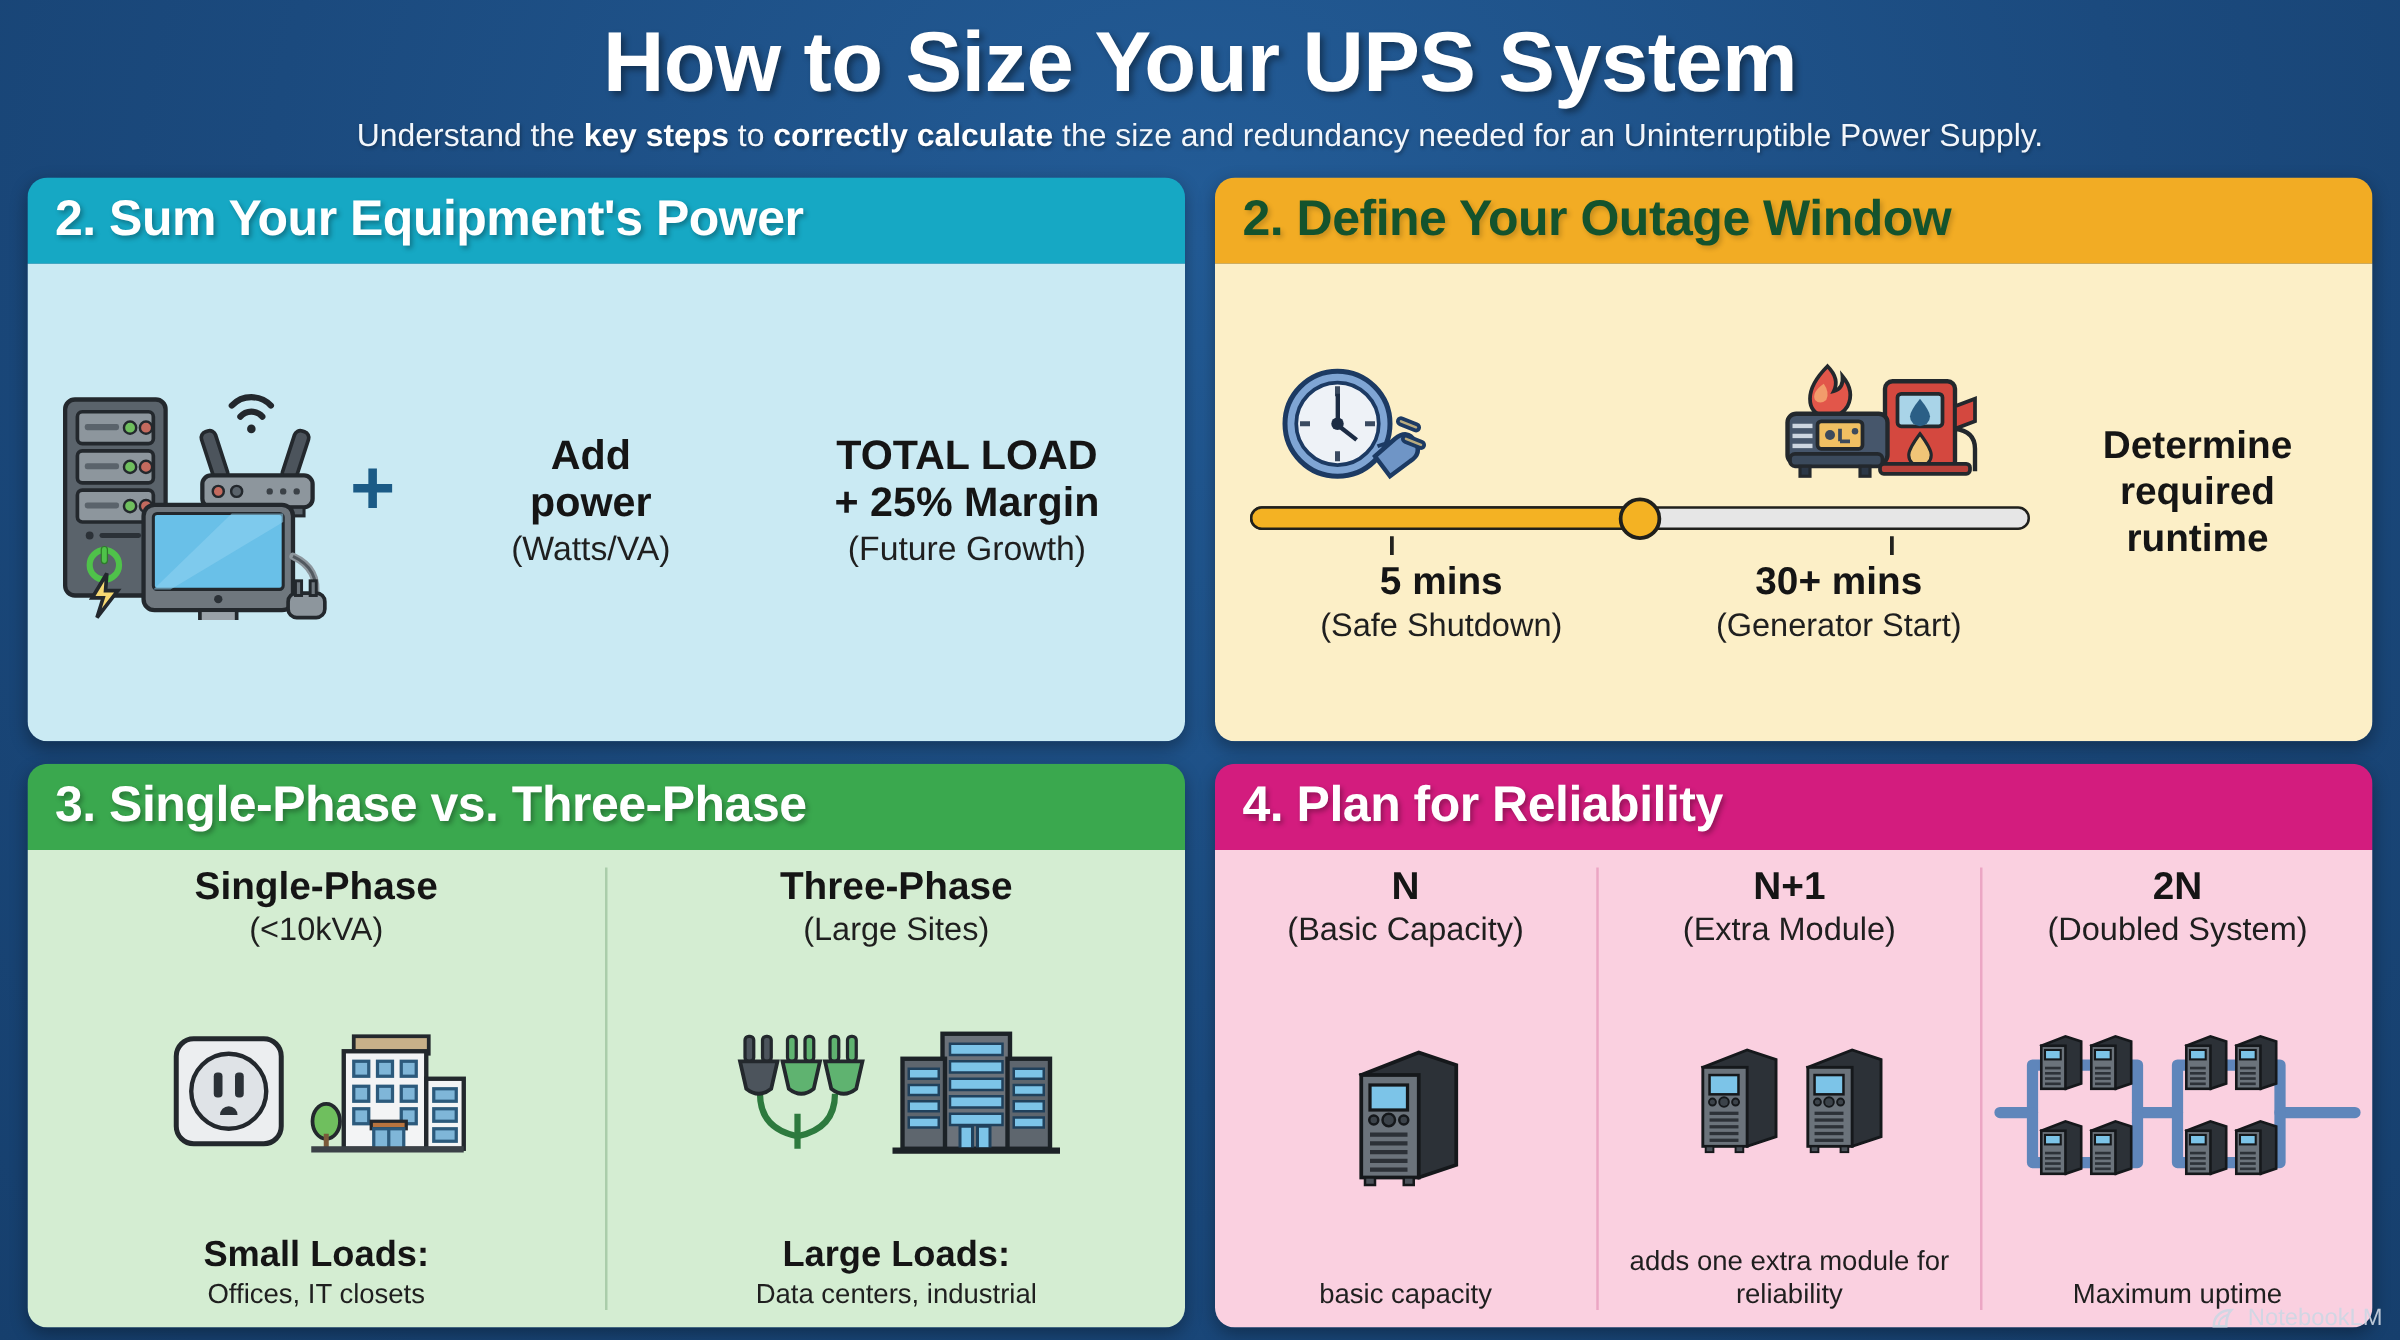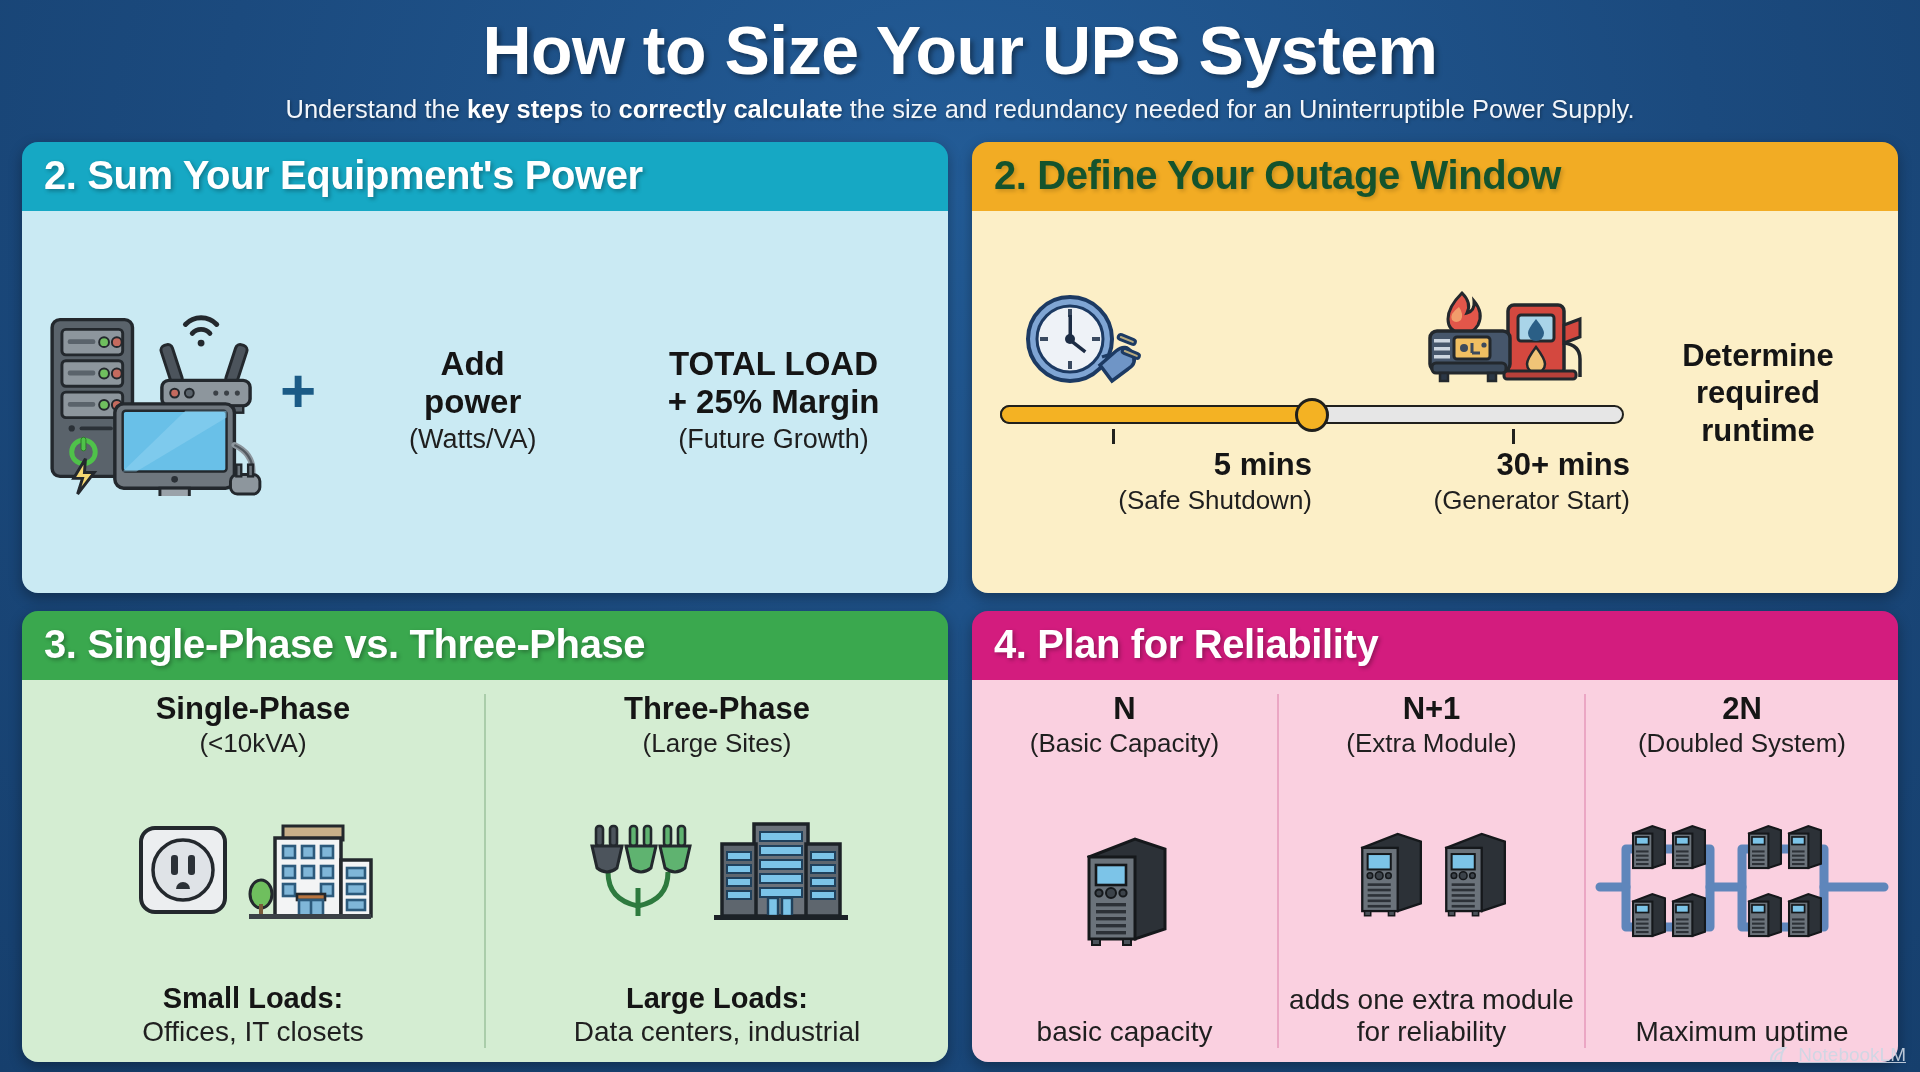--- a/index.html
+++ b/index.html
@@ -81,43 +81,43 @@
     position:absolute; top:6px; left:0; width:50%; height:19px;
     border-radius:10px 4px 4px 10px; background:#f4b223; border:2.5px solid #20201c;
   }
   .knob {
     position:absolute; left:50%; top:-1px; width:34px; height:34px; margin-left:-17px;
     border-radius:50%; background:#f4b223; border:3px solid #20201c;
   }
   .ticks { position:relative; height:16px; margin: 0 6px; }
   .tick { position:absolute; top:0; width:3px; height:15px; background:#22221e; }
   .c2-labels { display:flex; margin-top:2px; }
-  .c2-labels > div { flex:1; text-align:right; }
+  .c2-labels > div { flex:1; text-align:center; }
   .c2-labels .big { font-size:31px; font-weight:bold; color:#151515; }
   .c2-labels .sml { font-size:26px; color:#1f1f1f; margin-top:2px;}
   .c2-right { width: 236px; text-align:center; font-size:31px; font-weight:bold;
               color:#151515; line-height:1.2; padding-bottom:14px;}
 
   
   .cols { flex:1; display:flex; width:100%; }
   .col { flex:1; display:flex; flex-direction:column; align-items:center;
          justify-content:space-between; padding: 12px 6px 14px 6px; gap: 24px; }
   .divider { width:2px; background:#aacdaa; margin:14px 0; }
   .c4 .divider { background:#eba6c4; }
   .col .hd { font-size:31px; font-weight:bold; color:#151515; line-height:1.12; text-align:center;}
   .col .hd2 { font-size:26px; color:#1f1f1f; margin-top:1px; text-align:center;}
   .col .ft { font-size:29px; font-weight:bold; color:#151515; text-align:center;}
-  .col .ft2 { font-size:28px; color:#1f1f1f; text-align:center; margin-top:1px;}
+  .col .ft2 { font-size:22px; color:#1f1f1f; text-align:center; margin-top:1px;}
   .art { display:flex; align-items:flex-end; justify-content:center; gap:10px; }
 
   
   .wm {
     position:absolute; right:14px; bottom:6px;
     display:flex; align-items:center; gap:7px;
-    color:#cdd7e4; font-size:19px; opacity:.9;text-decoration:underline;
+    color:#cdd7e4; font-size:19px; opacity:.9;
   }
 </style>
 </head>
 <body>
 
 <div id="page">
 
   <div class="hdr">
     <div class="title">How to Size Your UPS System</div>
     <div class="subtitle" id="subtitle"><span>Understand the </span><b>key steps</b><span> to </span><b>correctly calculate</b><span> the size and redundancy needed for an Uninterruptible Power Supply.</span></div>

